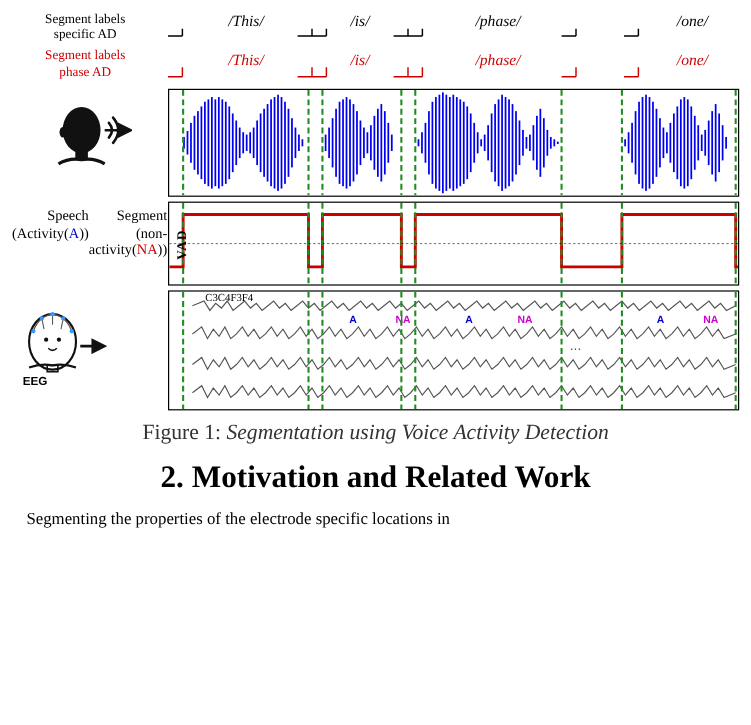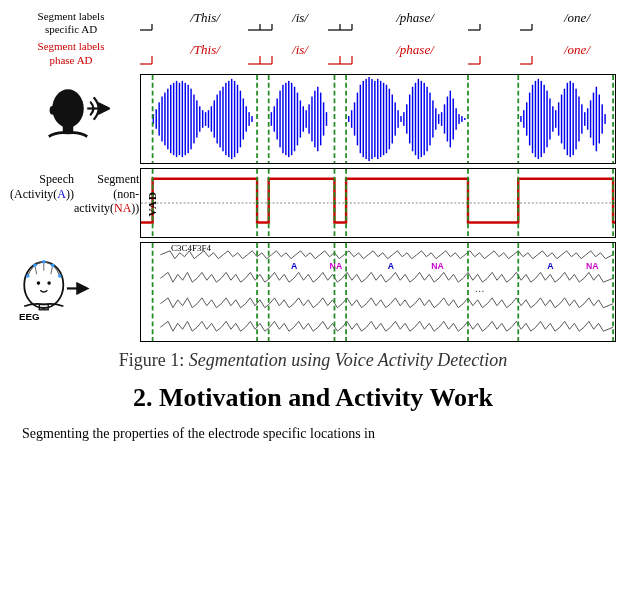--- a/index.html
+++ b/index.html
@@ -626,18 +626,18 @@
     </div>
   </div>
 
   <div class="figure-caption">
     <span>Figure 1: <em>Segmentation using Voice Activity Detection</em></span>
   </div>
 
 </div>
 
 <div class="section-heading">
-  <span>2.</span>&nbsp;<span>Motivation and Activity Work</span>
+  <span>2.</span>&nbsp;<span>Motivation and Related Work</span>
 </div>
 
 <p class="body-text">
   <span>Segmenting the properties of the electrode specific locations in</span>
 </p>
 
 </body></html>

